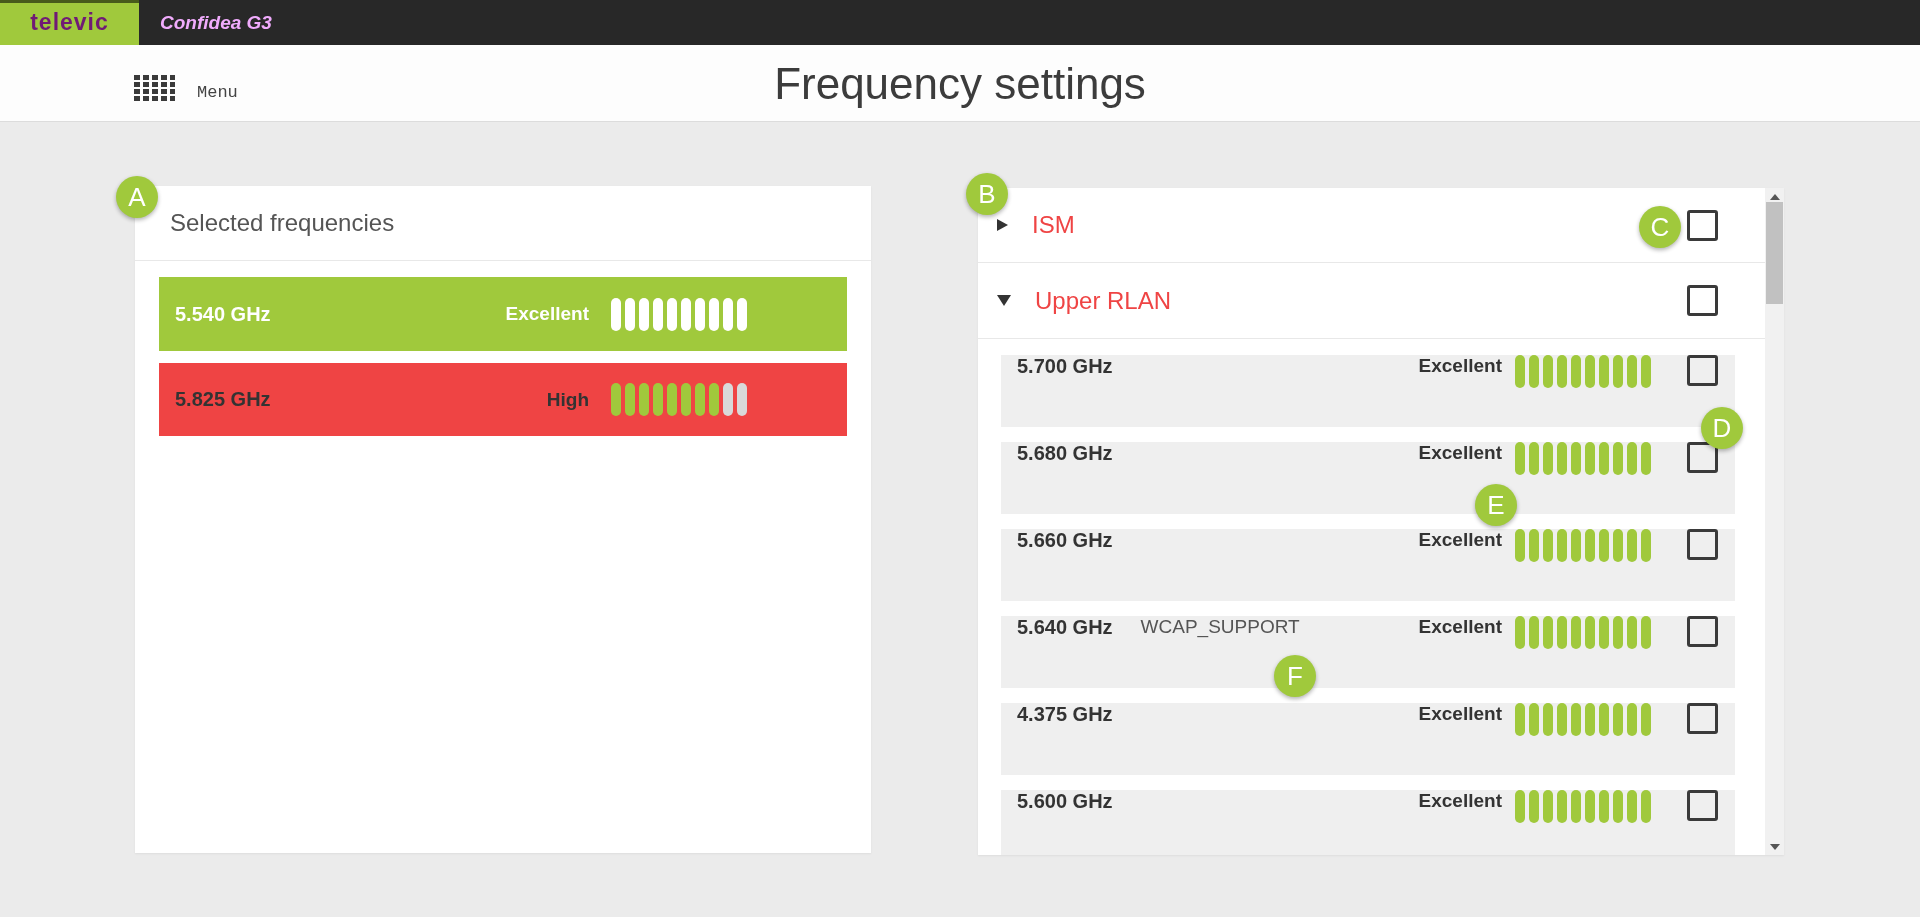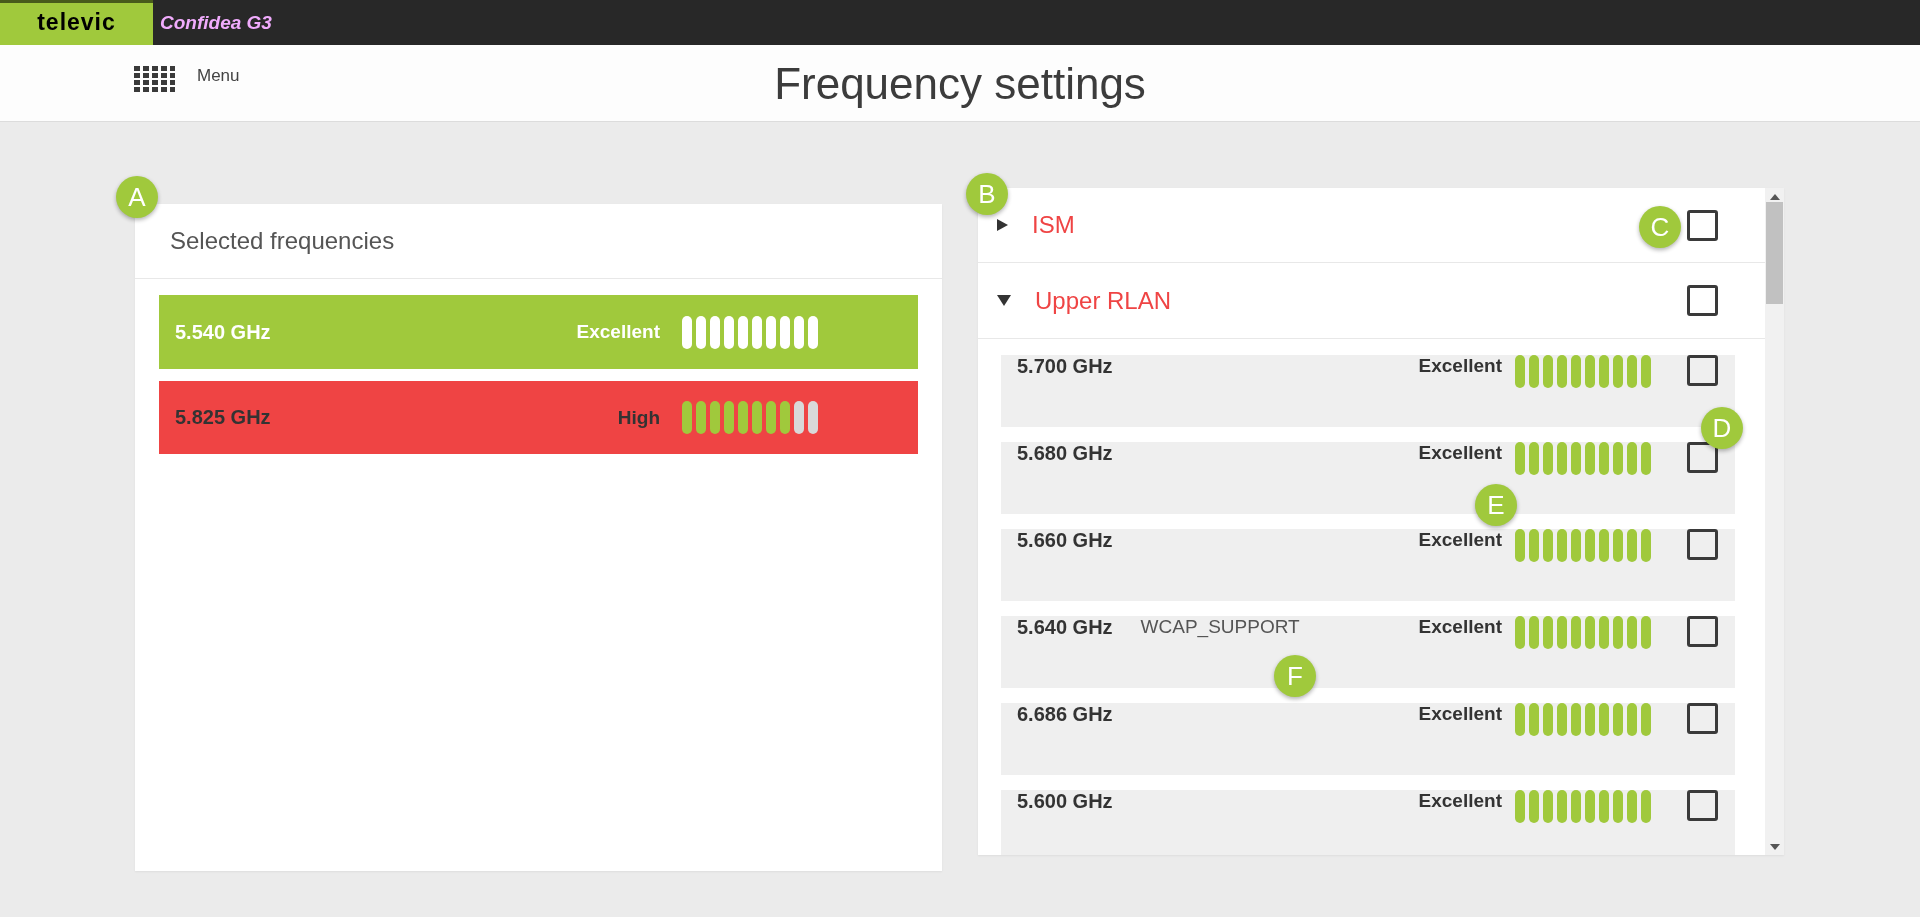--- a/index.html
+++ b/index.html
@@ -9,44 +9,44 @@
     background: #ebebeb;
     position: relative;
     overflow: hidden;
     color:#333;
   }
   .page { position:absolute; inset:0; width:1920px; height:917px; }
 
   
   .topbar { position:absolute; left:0; top:0; width:1920px; height:45px; background:#282828; }
   .logo {
-    position:absolute; left:0; top:0; width:153px; height:45px;
+    position:absolute; left:0; top:0; width:139px; height:45px;
     background: var(--green); box-shadow: inset 0 3px 0 rgba(0,0,0,.55);
     display:flex; align-items:center; justify-content:center;
-    color:#000000; font-size:23px; font-weight:bold; letter-spacing:1px;
+    color:#701a75; font-size:23px; font-weight:bold; letter-spacing:1px;
   }
   .product {
     position:absolute; left:160px; top:0; height:45px;
     display:flex; align-items:center;
     color:#f0abfc; font-size:19px; font-style:italic; font-weight:600;
   }
 
   
   .header { position:absolute; left:0; top:45px; width:1920px; height:77px;
     background:#fdfdfd; border-bottom:1px solid #dcdcdc; }
   .menu-btn { position:absolute; left:134px; top:21px; height:36px;
-    display:flex; align-items:flex-start; gap:22px; cursor:pointer; }
+    display:flex; align-items:flex-end; gap:22px; cursor:pointer;font-family:Liberation Mono, monospace; }
   .menu-label { font-size:17px; color:#444; }
   .page-title { position:absolute; left:0; top:0; width:100%; height:77px;
     display:flex; align-items:center; justify-content:center;
     font-size:44px; font-weight:300; color:#3c3c3c; }
 
   
   .panel { position:absolute; background:#fff; box-shadow:0 1px 2px rgba(0,0,0,.06); }
-  .panel-left  { left:135px; top:204px; width:807px; height:667px; }
+  .panel-left  { left:135px; top:186px; width:736px; height:667px; }
   .panel-right { left:978px; top:188px; width:806px; height:667px; overflow:hidden; }
   .panel-right-inner { width:787px; }
 
   .panel-title {
     height:75px; border-bottom:1px solid #e8e8e8;
     display:flex; align-items:center; padding-left:35px;
     font-size:24px; font-weight:300; color:#555;
   }
 
   
@@ -287,21 +287,21 @@
               <span class="bar on"></span>
               <span class="bar on"></span>
               <span class="bar on"></span>
               <span class="bar on"></span>
               <span class="bar on"></span>
             </span>
           <span class="checkbox"></span>
         </div>
 
         <div class="freq-row">
-          <span class="freq">6.686 GHz</span>
+          <span class="freq">4.375 GHz</span>
           <span class="tag"></span>
           <span class="spacer"></span>
           <span class="quality">Excellent</span>
           <span class="bars">
               <span class="bar on"></span>
               <span class="bar on"></span>
               <span class="bar on"></span>
               <span class="bar on"></span>
               <span class="bar on"></span>
               <span class="bar on"></span>

